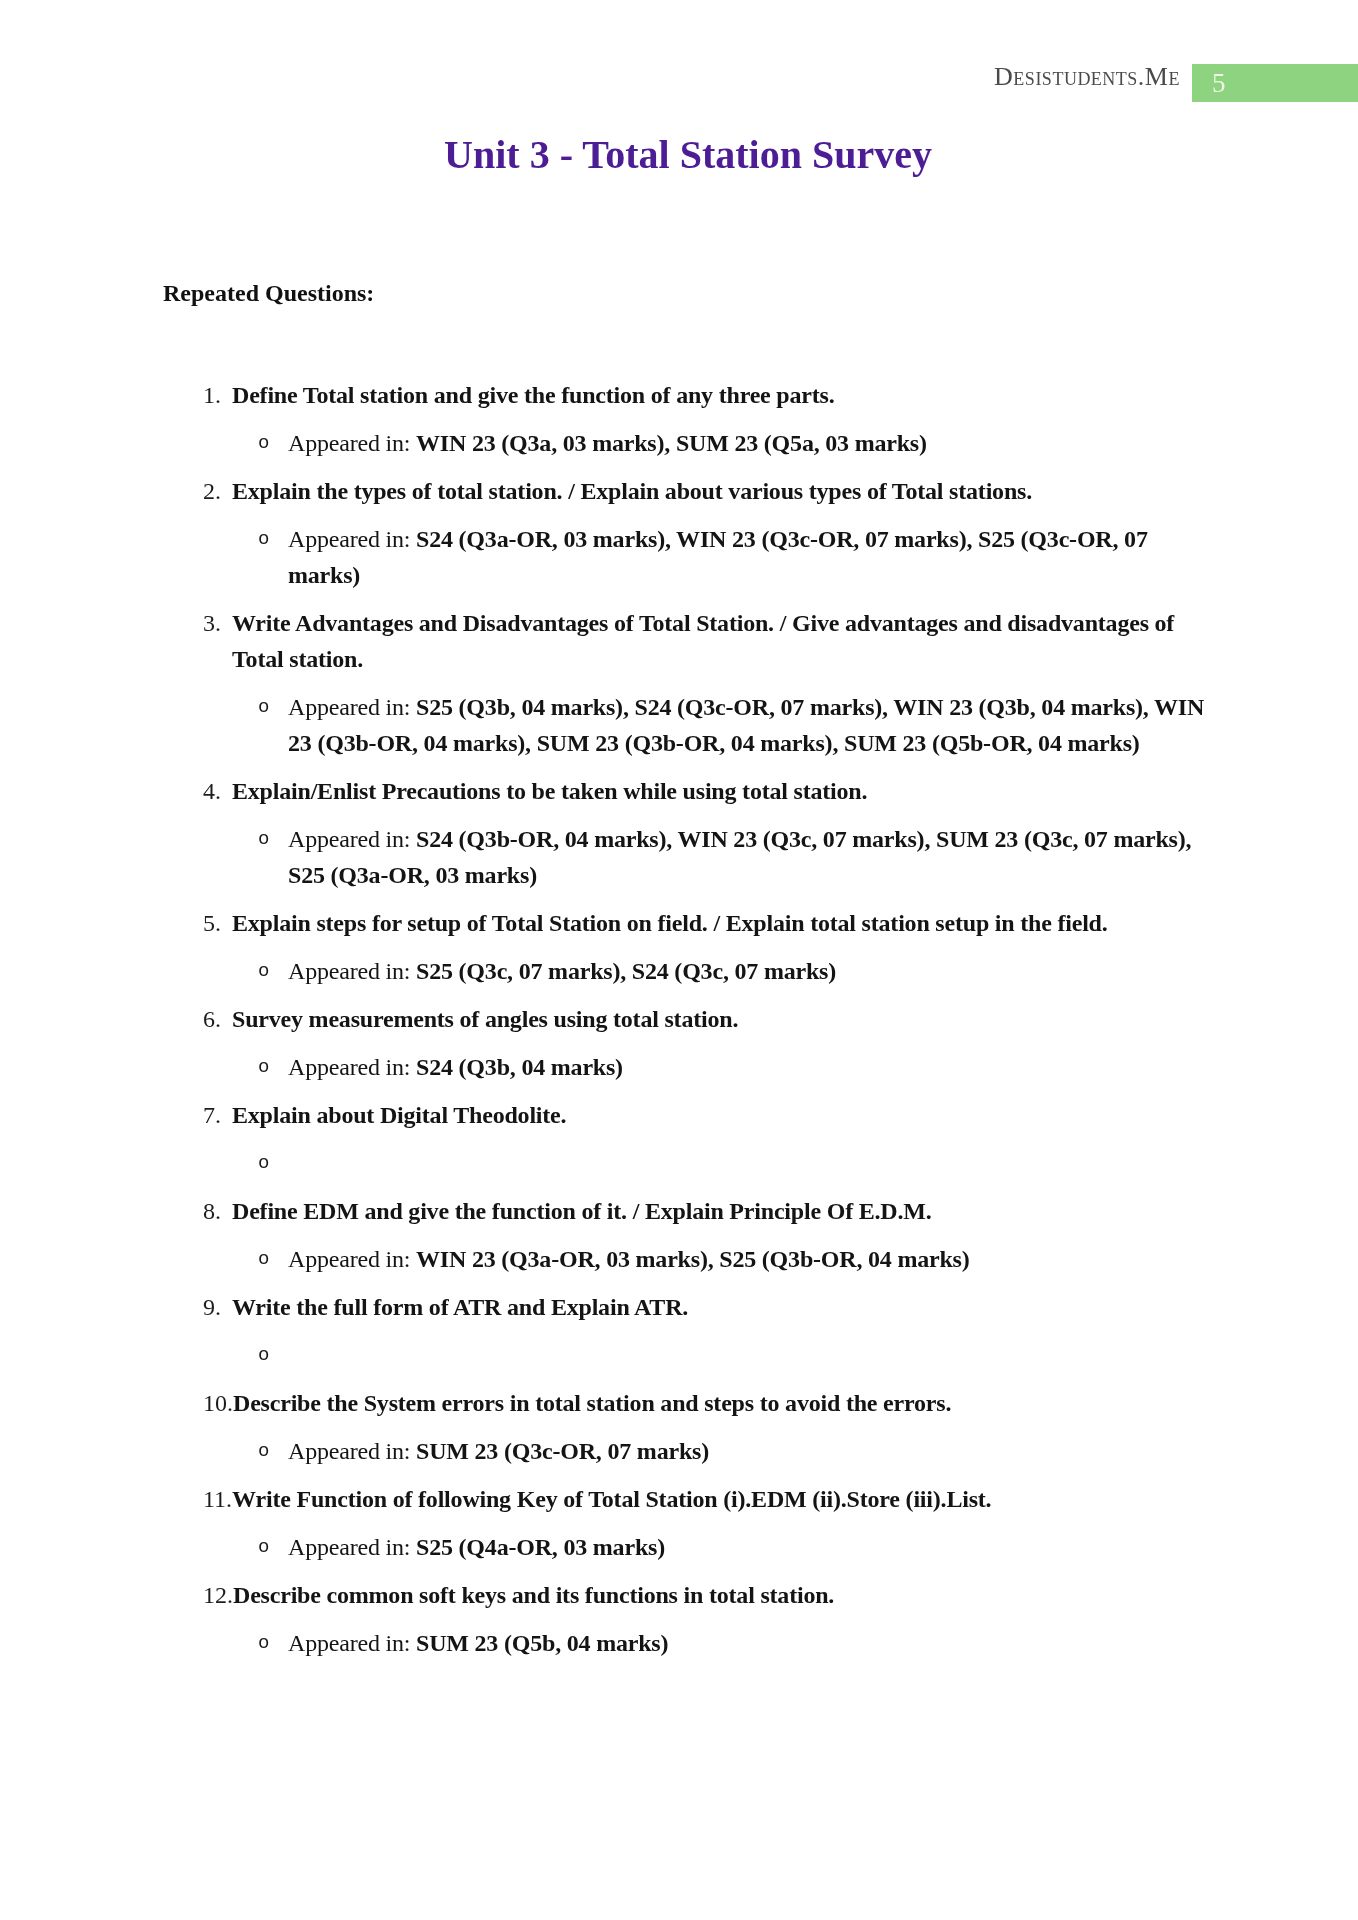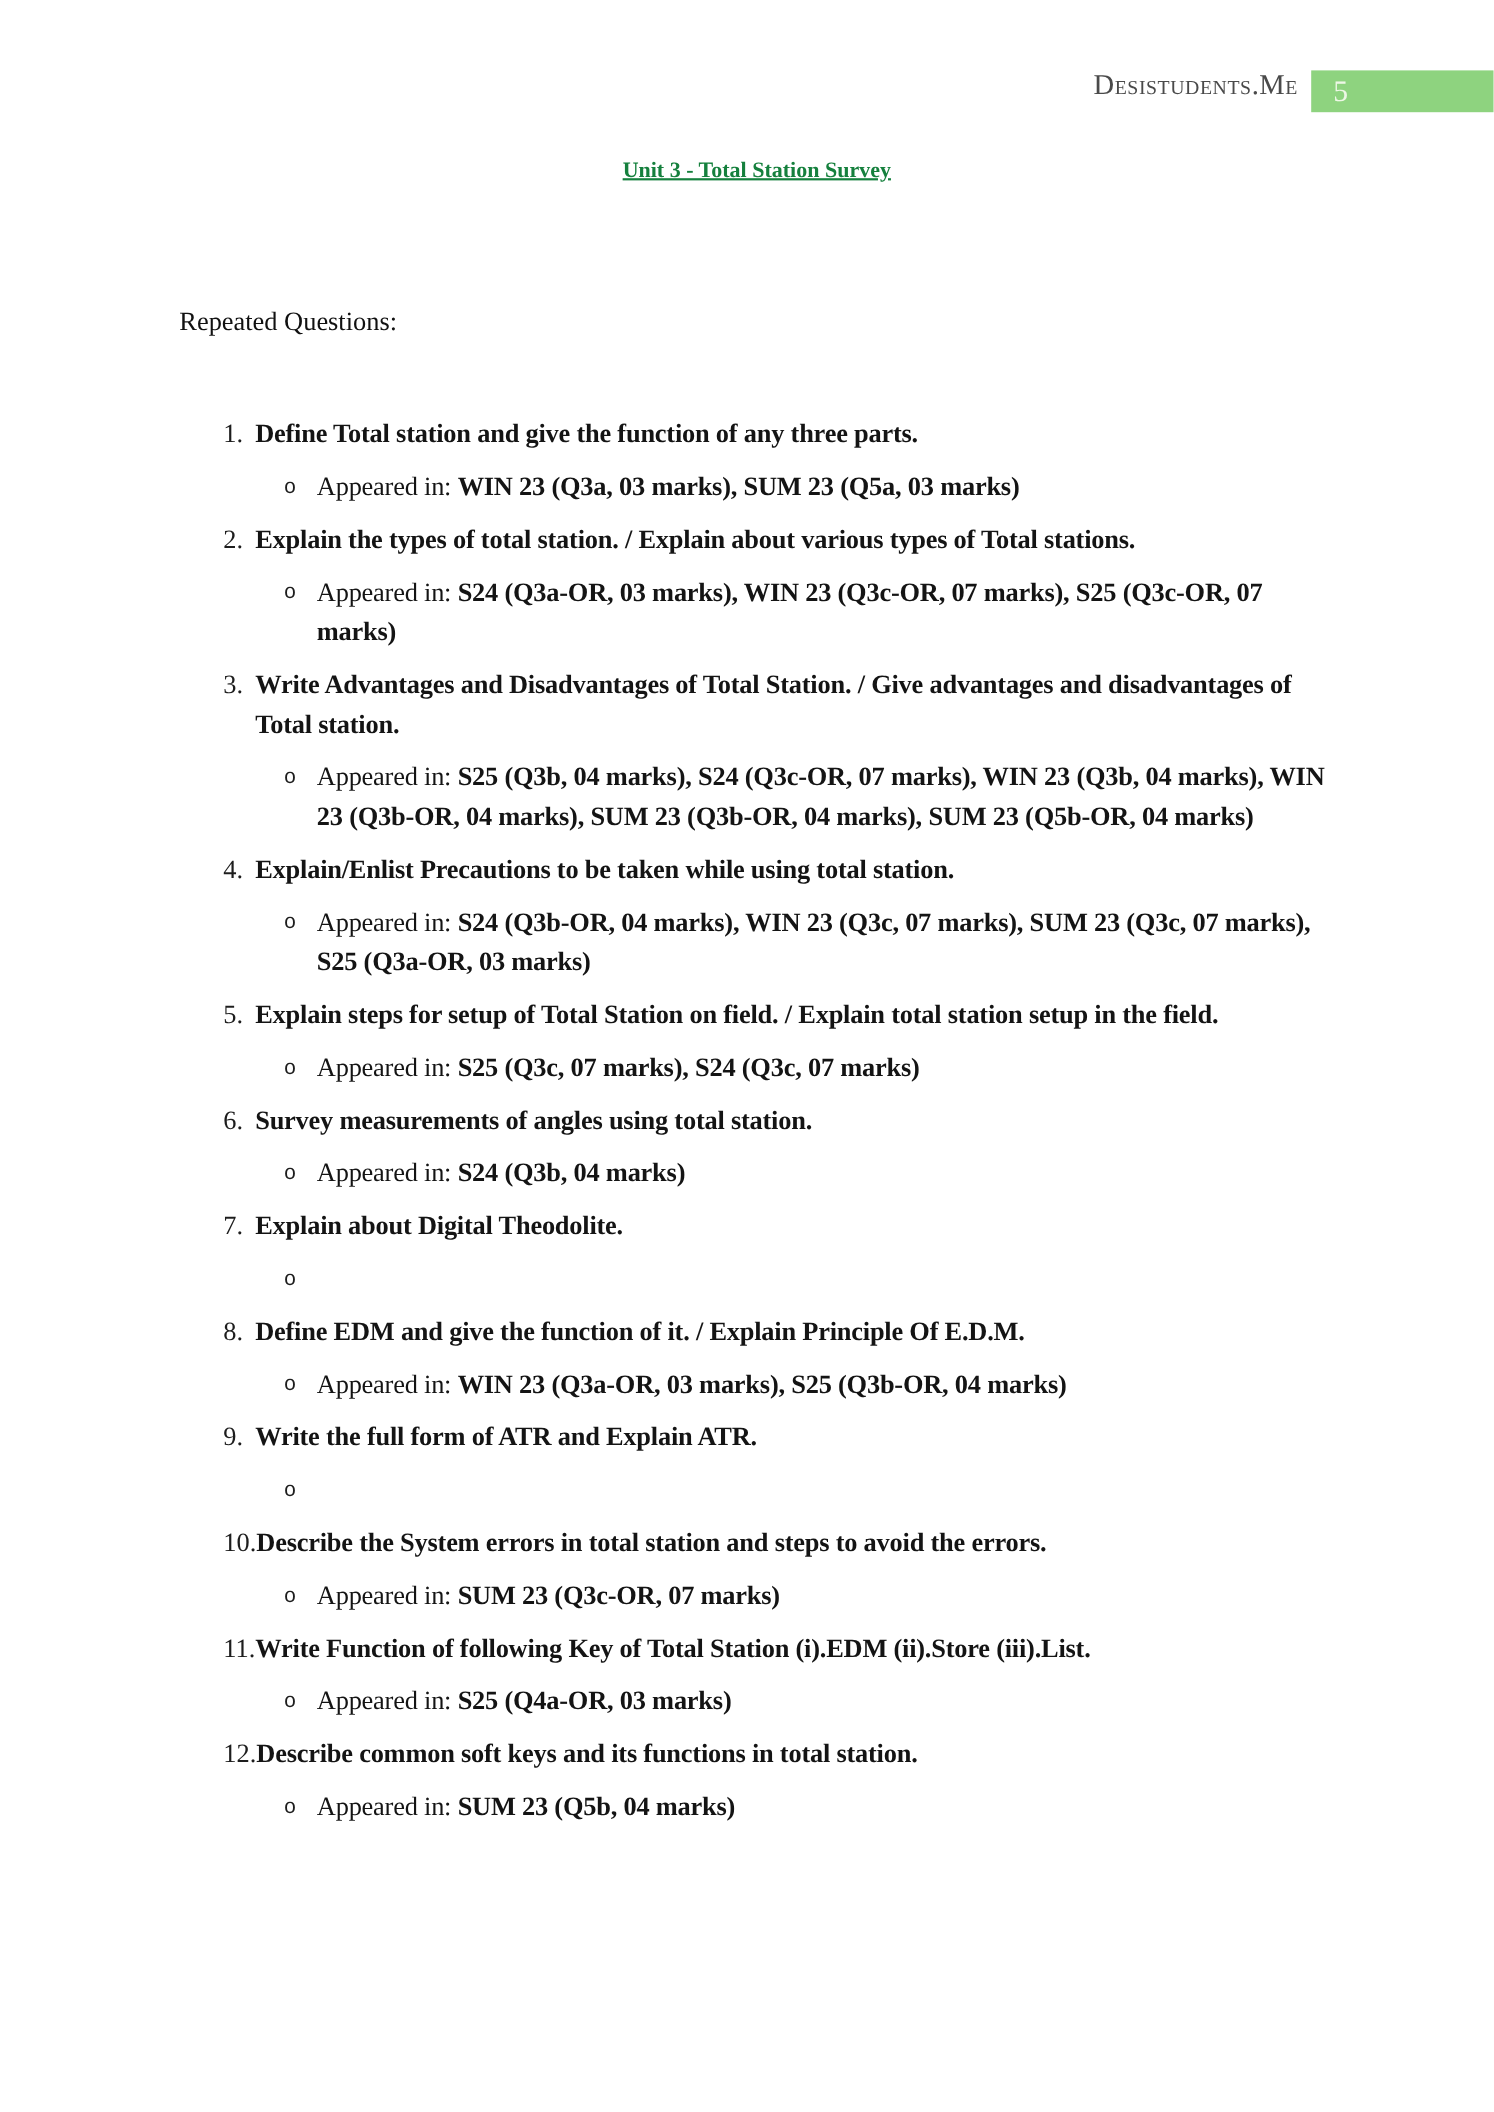--- a/index.html
+++ b/index.html
@@ -51,30 +51,29 @@
     color: #eef7e6;
   }
 
   
   .content {
     padding: 135px 145px 0 163px; 
   }
   .doc-title {
     margin: 0;
     text-align: center;
-    font-size: 20px;
+    font-size: 40px;
     font-weight: bold;
     line-height: 40px;
-    color: #15803d;
-    text-decoration: underline;
+    color: #4c1d95;
   }
   .section-heading {
     margin-top: 104px;
     font-size: 24px;
-    font-weight: normal;
+    font-weight: bold;
     line-height: 28px;
     color: #111;
   }
 
   
   .questions {
     list-style: none;
     margin: 70px 0 0 0;
     padding: 0;
   }

